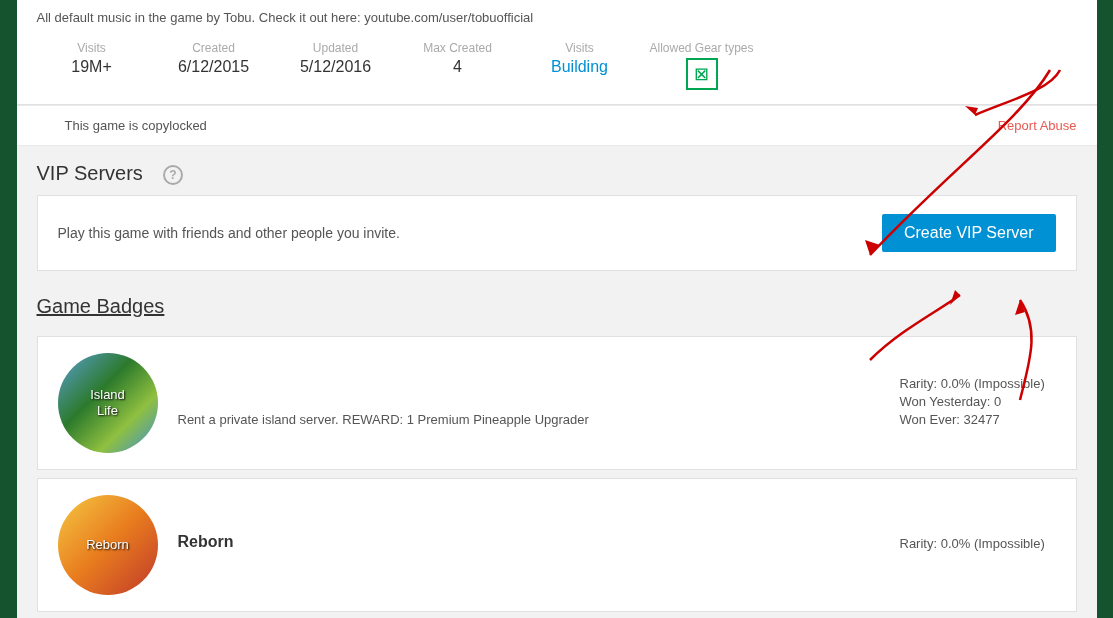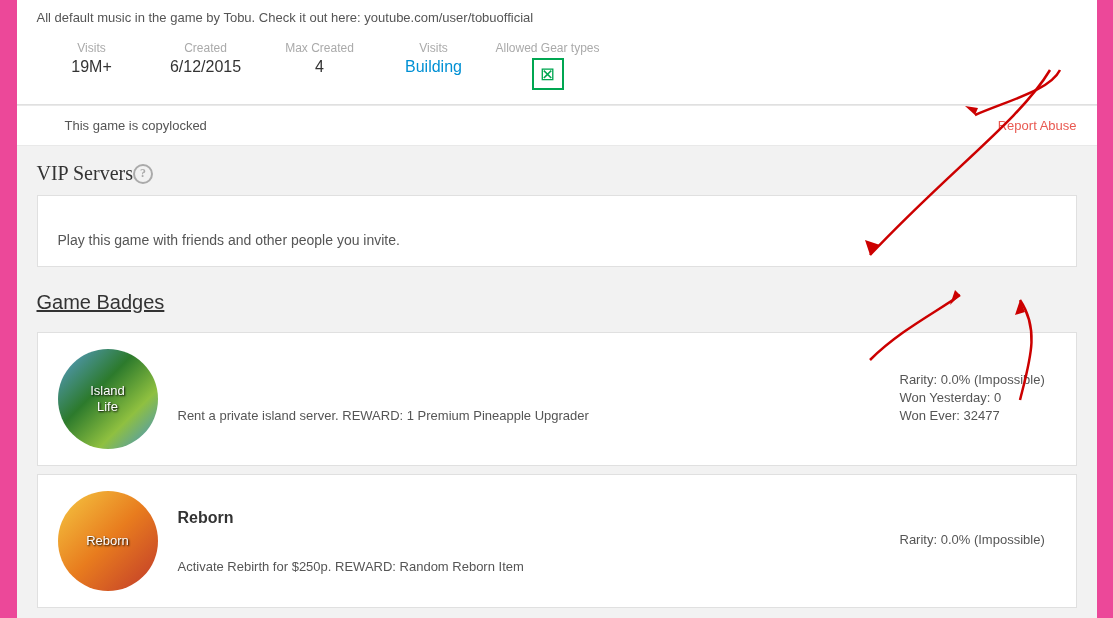--- a/index.html
+++ b/index.html
@@ -11,21 +11,21 @@
       overflow: hidden;
       width: 1113px;
       height: 618px;
     }
 
     .page-container {
       width: 1113px;
       height: 618px;
       overflow: hidden;
       position: relative;
-      background: #ec4899;
+      background: #14532d;
     }
 
     .main-content {
       background: #fff;
       max-width: 1080px;
       margin: 0 auto;
       padding: 0;
     }
 
     
@@ -37,21 +37,21 @@
 
     .description-text {
       color: #555;
       font-size: 13px;
       margin-bottom: 8px;
       padding: 0 90px 0 0;
     }
 
     .stats-row {
       display: flex;
-      gap: 4px;
+      gap: 12px;
       padding: 8px 0 4px 0;
       align-items: flex-start;
     }
 
     .stat-item {
       flex: 0 0 auto;
       min-width: 110px;
       text-align: center;
     }
 
@@ -109,24 +109,23 @@
     }
 
     
     .vip-section {
       background: #f2f2f2;
       padding: 16px 20px 12px 20px;
     }
 
     .vip-header {
       display: flex;
-      align-items: center;
-      gap: 0;
+      align-items: flex-end;
+      gap: 20px;
       margin-bottom: 10px;
-      font-family: Liberation Serif, serif;
     }
 
     .vip-title {
       font-size: 20px;
       font-weight: normal;
       color: #333;
     }
 
     .help-icon {
       display: inline-flex;
@@ -147,21 +146,20 @@
       border: 1px solid #e0e0e0;
       padding: 18px 20px;
       display: flex;
       justify-content: space-between;
       align-items: center;
     }
 
     .vip-card-text {
       color: #555;
       font-size: 14px;
-      margin-top: 18px;
     }
 
     .create-vip-btn {
       background: #0090d4;
       color: #fff;
       border: none;
       padding: 10px 22px;
       font-size: 16px;
       cursor: pointer;
       border-radius: 2px;
@@ -269,20 +267,24 @@
       <div class="stats-row">
         <div class="stat-item">
           <div class="stat-label">Visits</div>
           <div class="stat-value">19M+</div>
         </div>
         <div class="stat-item">
           <div class="stat-label">Created</div>
           <div class="stat-value">6/12/2015</div>
         </div>
         <div class="stat-item">
+          <div class="stat-label">Updated</div>
+          <div class="stat-value">5/12/2016</div>
+        </div>
+        <div class="stat-item">
           <div class="stat-label">Max Created</div>
           <div class="stat-value">4</div>
         </div>
         <div class="stat-item">
           <div class="stat-label">Visits</div>
           <div class="stat-value link">Building</div>
         </div>
         <div class="stat-item">
           <div class="stat-label">Allowed Gear types</div>
           <div class="stat-value">
@@ -297,20 +299,21 @@
       <a class="report-abuse-link">Report Abuse</a>
     </div>
 
     <div class="vip-section">
       <div class="vip-header">
         <span class="vip-title">VIP Servers</span>
         <span class="help-icon">?</span>
       </div>
       <div class="vip-card">
         <span class="vip-card-text">Play this game with friends and other people you invite.</span>
+        <button class="create-vip-btn">Create VIP Server</button>
       </div>
     </div>
 
     <div class="badges-section">
       <h2 class="badges-title">Game Badges</h2>
 
       <div class="badge-card">
         <div class="badge-image">
           <div class="badge-image-inner">Island<br>Life</div>
         </div>
@@ -323,21 +326,20 @@
           <div class="badge-stat-line">Won Ever: 32477</div>
         </div>
       </div>
 
       <div class="badge-card">
         <div class="badge-image badge-image-2">
           <div class="badge-image-inner">Reborn</div>
         </div>
         <div class="badge-info">
           <div class="badge-name">Reborn</div>
-          <div class="badge-desc">Activate Rebirth for $250p. REWARD: Random Reborn Item</div>
         </div>
         <div class="badge-stats">
           <div class="badge-stat-line">Rarity: 0.0% (Impossible)</div>
         </div>
       </div>
     </div>
   </div>
 
   <svg class="arrows-overlay" xmlns="http://www.w3.org/2000/svg">
 

